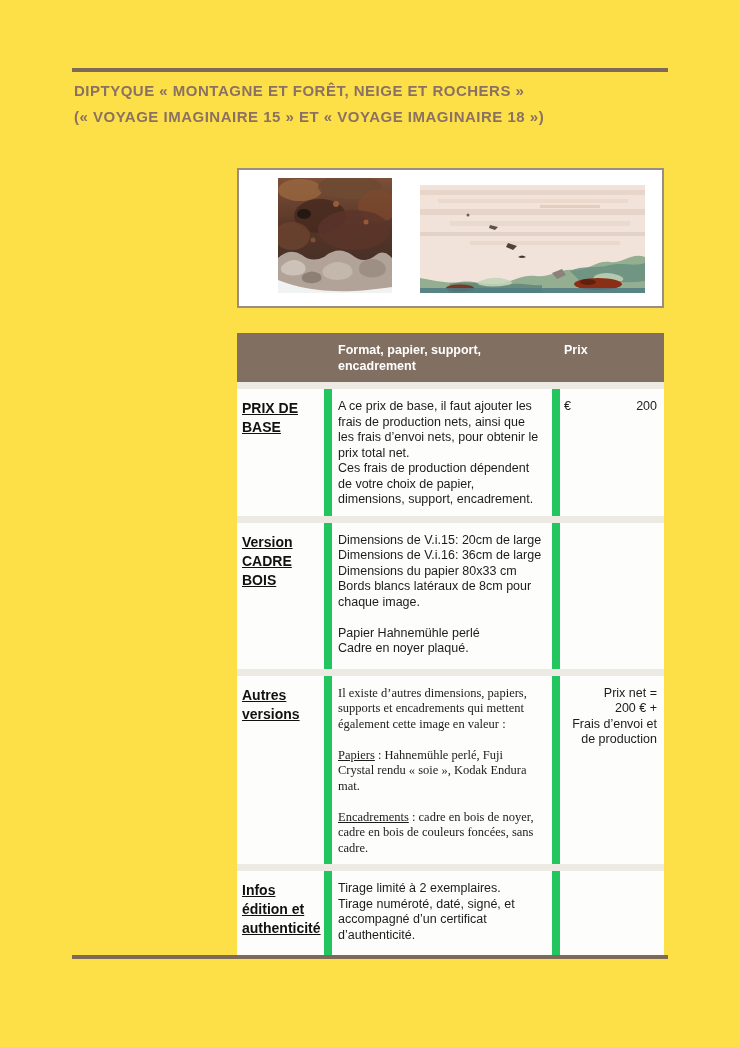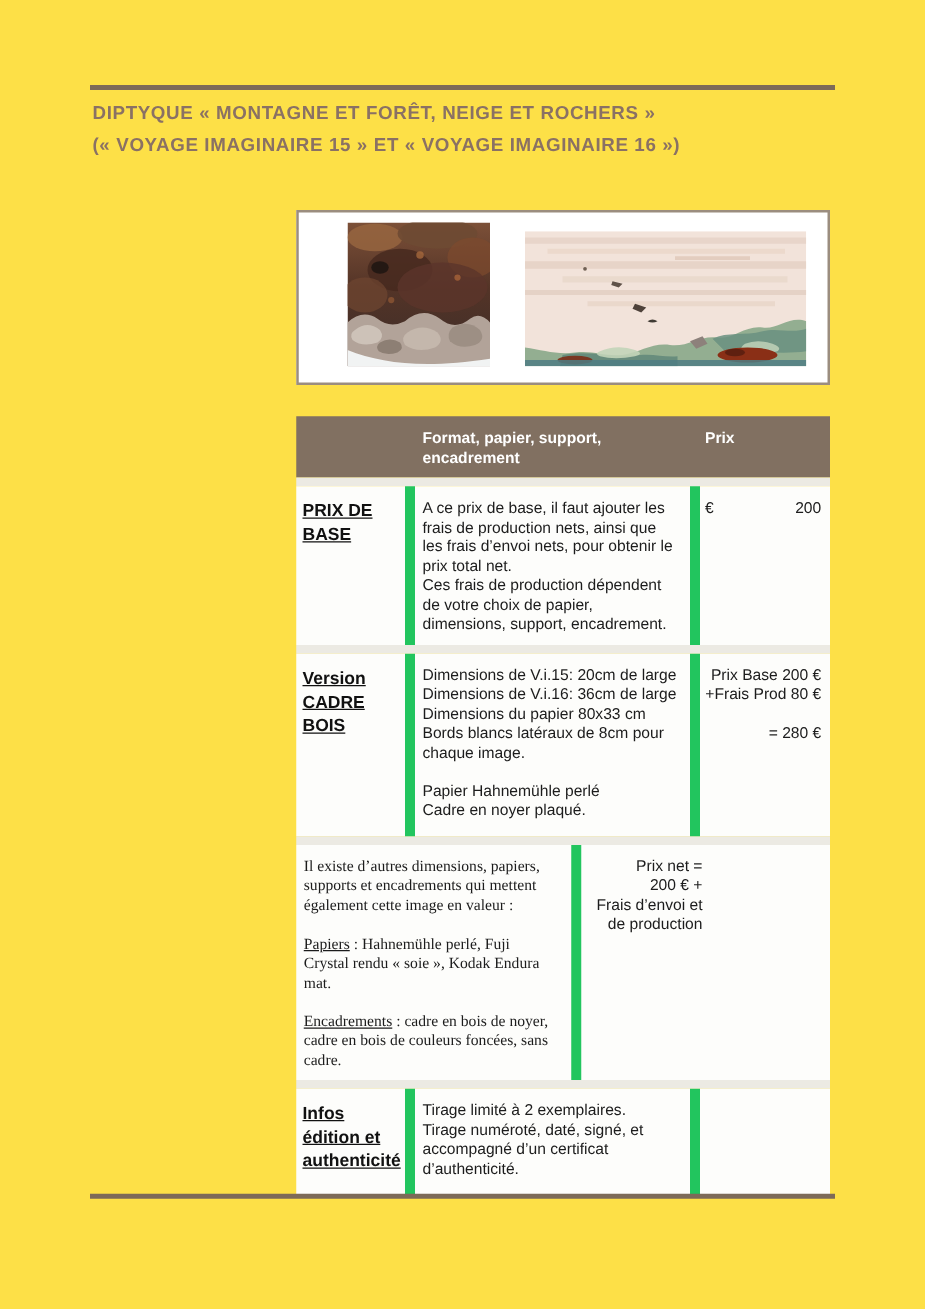--- a/index.html
+++ b/index.html
@@ -55,21 +55,21 @@
 </style>
 </head>
 <body>
 
 <div class="page">
 
   <div class="rule rule-top"></div>
 
   <div class="doc-title">
     <div>DIPTYQUE « MONTAGNE ET FORÊT, NEIGE ET ROCHERS »</div>
-    <div>(« VOYAGE IMAGINAIRE 15 » ET « VOYAGE IMAGINAIRE 16 »)</div>
+    <div>(« VOYAGE IMAGINAIRE 15 » ET « VOYAGE IMAGINAIRE 18 »)</div>
   </div>
 
   <div class="artwork-frame">
     <svg class="artwork-left" viewBox="0 0 114 115" preserveAspectRatio="none">
       <defs>
         <linearGradient id="rustg" x1="0" y1="0" x2="0" y2="1">
           <stop offset="0" stop-color="#7c5038"></stop>
           <stop offset="0.45" stop-color="#543427"></stop>
           <stop offset="0.75" stop-color="#473028"></stop>
         </linearGradient>
@@ -149,29 +149,27 @@
       <div class="c1 row-label">Version
 CADRE
 BOIS</div>
       <div class="c2 cell-content lines">Dimensions de V.i.15: 20cm de large
 Dimensions de V.i.16: 36cm de large
 Dimensions du papier 80x33 cm
 Bords blancs latéraux de 8cm pour chaque image.
 
 Papier Hahnemühle perlé
 Cadre en noyer plaqué.</div>
-      <div class="c3 price-right">Prix Base 200 €
-+Frais Prod 80 €
-
-= 280 €</div>
     </div>
 
     <div class="sep"></div>
 
     <div class="trow r-autres">
+      <div class="c1 row-label">Autres
+versions</div>
       <div class="c2 cell-content">
         <p>Il existe d’autres dimensions, papiers, supports et encadrements qui mettent également cette image en valeur :</p>
         <p class="gap"><span class="u">Papiers</span><span> : Hahnemühle perlé, Fuji Crystal rendu « soie », Kodak Endura mat.</span></p>
         <p class="gap"><span class="u">Encadrements</span><span> : cadre en bois de noyer, cadre en bois de couleurs foncées, sans cadre.</span></p>
       </div>
       <div class="c3 price-right">Prix net  =
 200 € +
 Frais d’envoi et
 de production</div>
     </div>

